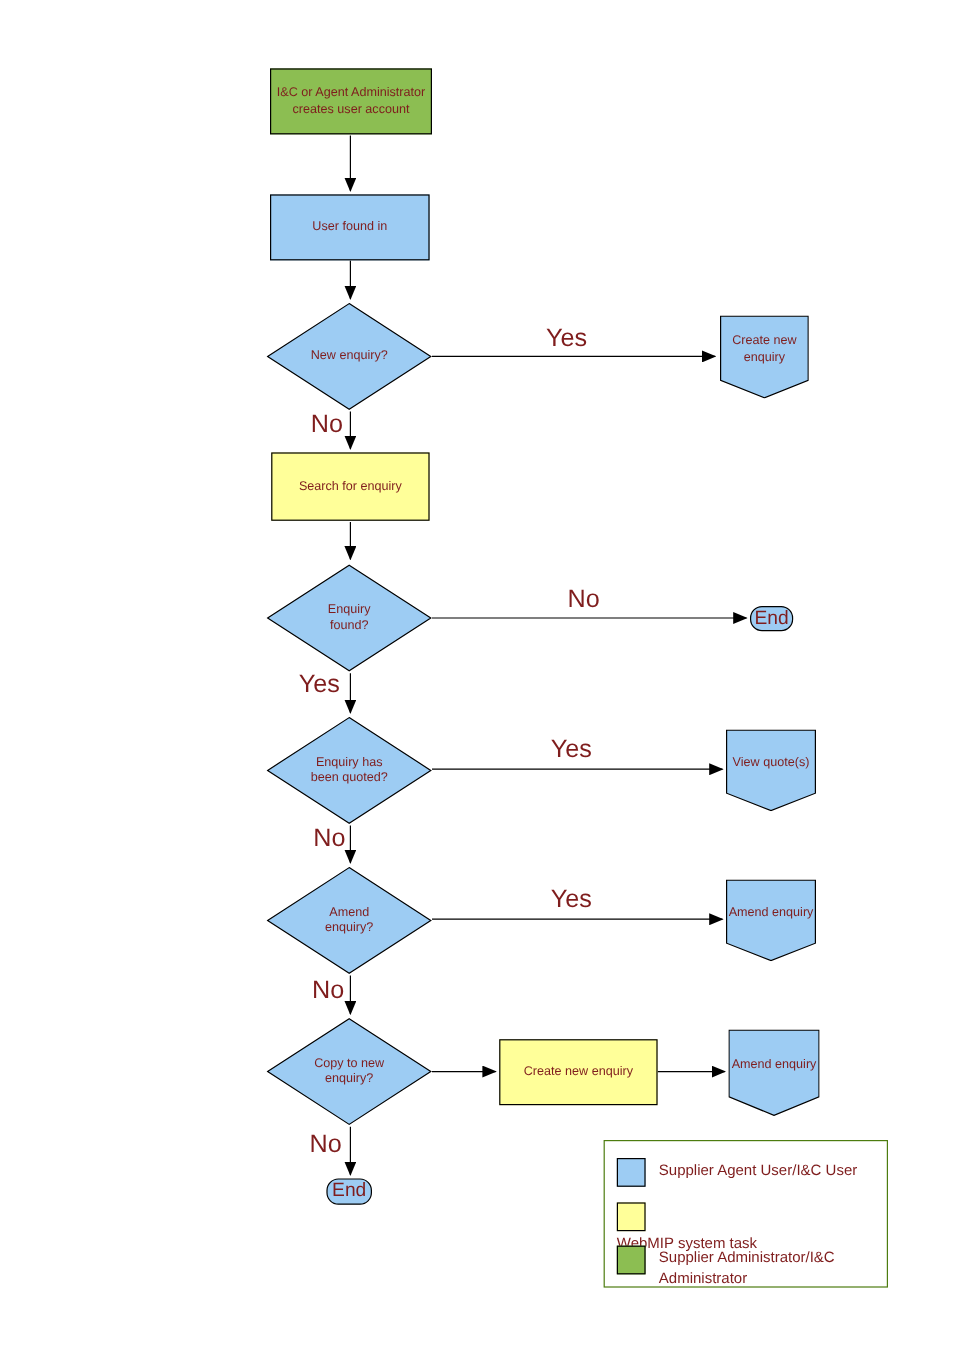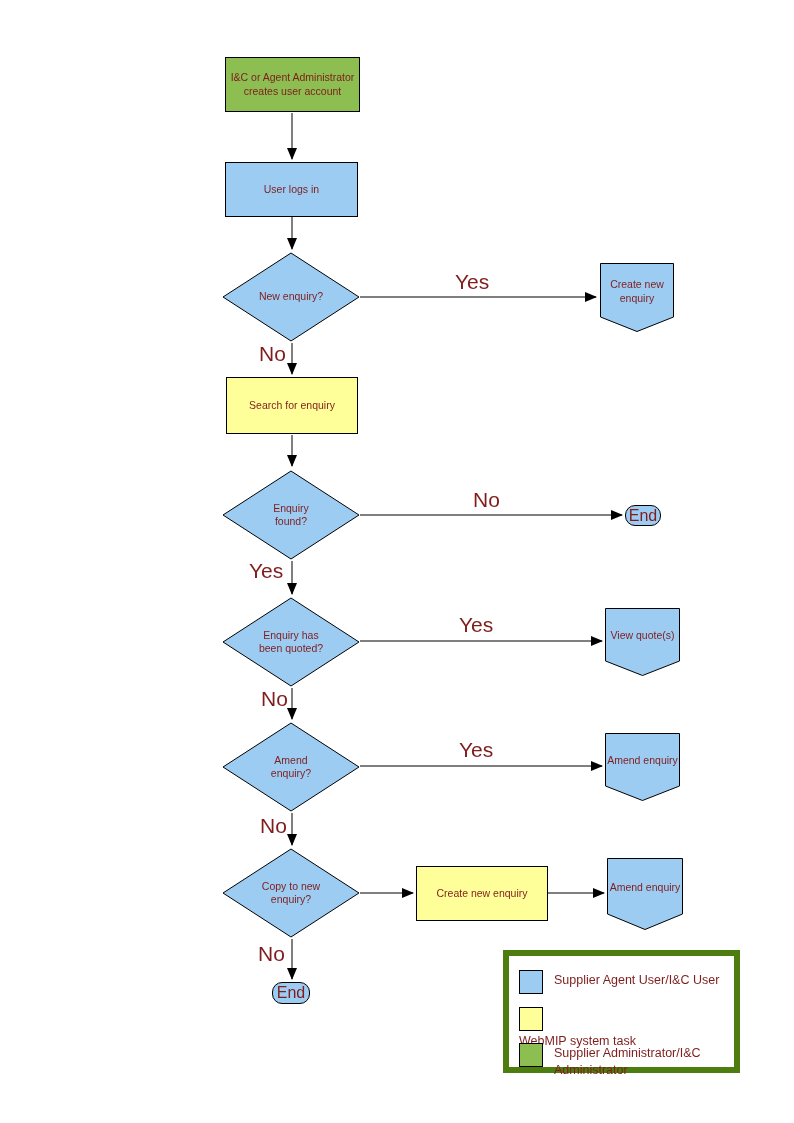--- a/index.html
+++ b/index.html
@@ -19,21 +19,21 @@
   .shape-svg { position:absolute; left:0; top:0; width:100%; height:100%; }
   .shape-label { position:relative; z-index:1; }
   .pent { padding-bottom:12px; }
   .endcap {
     border:1px solid #000; border-radius:10px; background:#9DCCF3; font-size:16px;
   }
   .edge-label { position:absolute; font-size:21px; line-height:1; white-space:nowrap; }
   .connectors { position:absolute; left:0; top:0; pointer-events:none; }
   .legend {
     position:absolute; left:503px; top:950px; width:237px; height:123px;
-    border:6px solid #4d7c0f; box-sizing:border-box; background:#fff;
+    border:1px solid #4d7c0f; box-sizing:border-box; background:#fff;
   }
   .legend-row { position:absolute; left:10px; display:flex; align-items:flex-start; }
   .swatch { width:22px; height:22px; border:1px solid #000; margin-right:11px; flex:0 0 auto; }
   .legend-label { font-size:12.5px; line-height:1.35; width:182px; padding-top:2px; }
 </style>
 </head>
 <body>
 
 <div class="page">
 
@@ -59,21 +59,21 @@
       <path d="M548,893 L604,893"></path>
       <path d="M292,939 L292,979"></path>
     </g>
   </svg>
 
   <div class="node rect fill-green" style="left:225px; top:57px; width:135px; height:55px;">
     <span class="shape-label">I&amp;C or Agent Administrator creates user account</span>
   </div>
 
   <div class="node rect fill-blue" style="left:225px; top:162px; width:133px; height:55px;">
-    <span class="shape-label">User logs in</span>
+    <span class="shape-label">User found in</span>
   </div>
 
   <div class="node" style="left:222px; top:252px; width:138px; height:90px;">
     <svg class="shape-svg" viewBox="0 0 138 90" preserveAspectRatio="none">
       <polygon points="69,1 137,45 69,89 1,45" fill="#9DCCF3" stroke="#000" stroke-width="1"></polygon>
     </svg>
     <span class="shape-label" style="width:70px;">New enquiry?</span>
   </div>
 
   <div class="node pent" style="left:600px; top:263px; width:74px; height:69px;">

